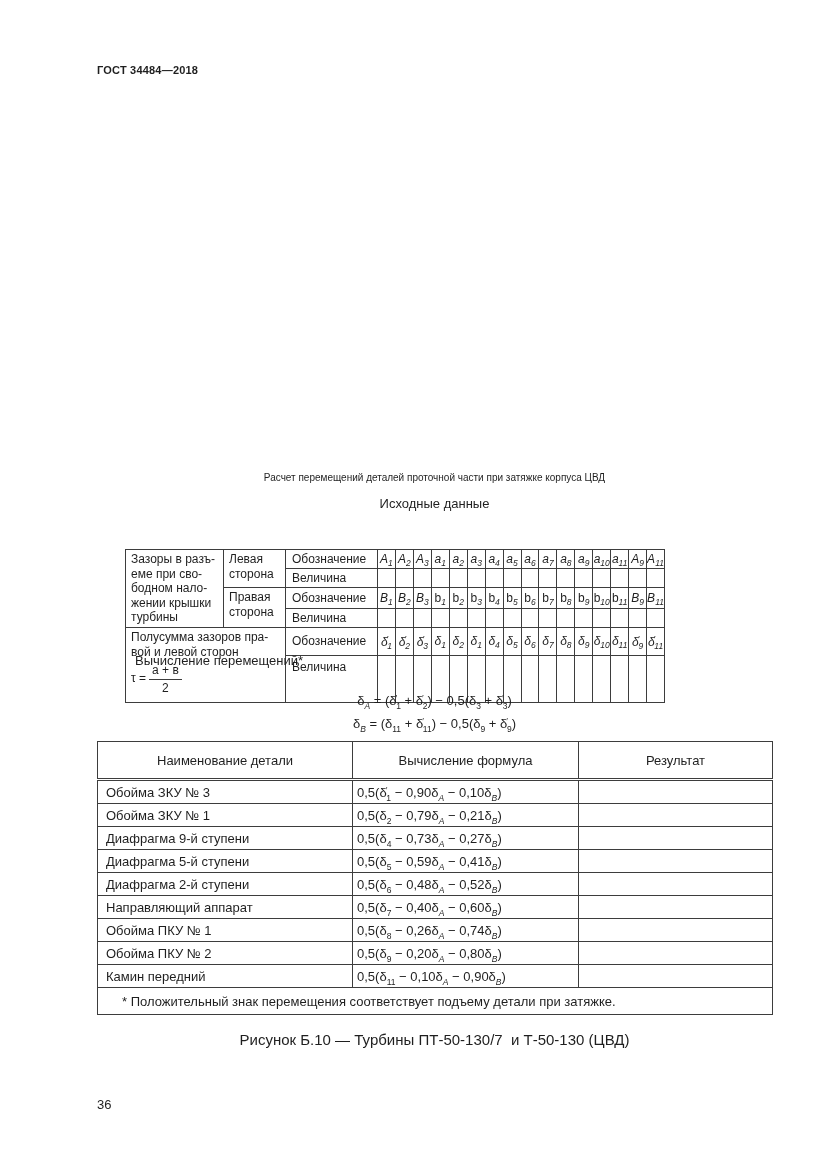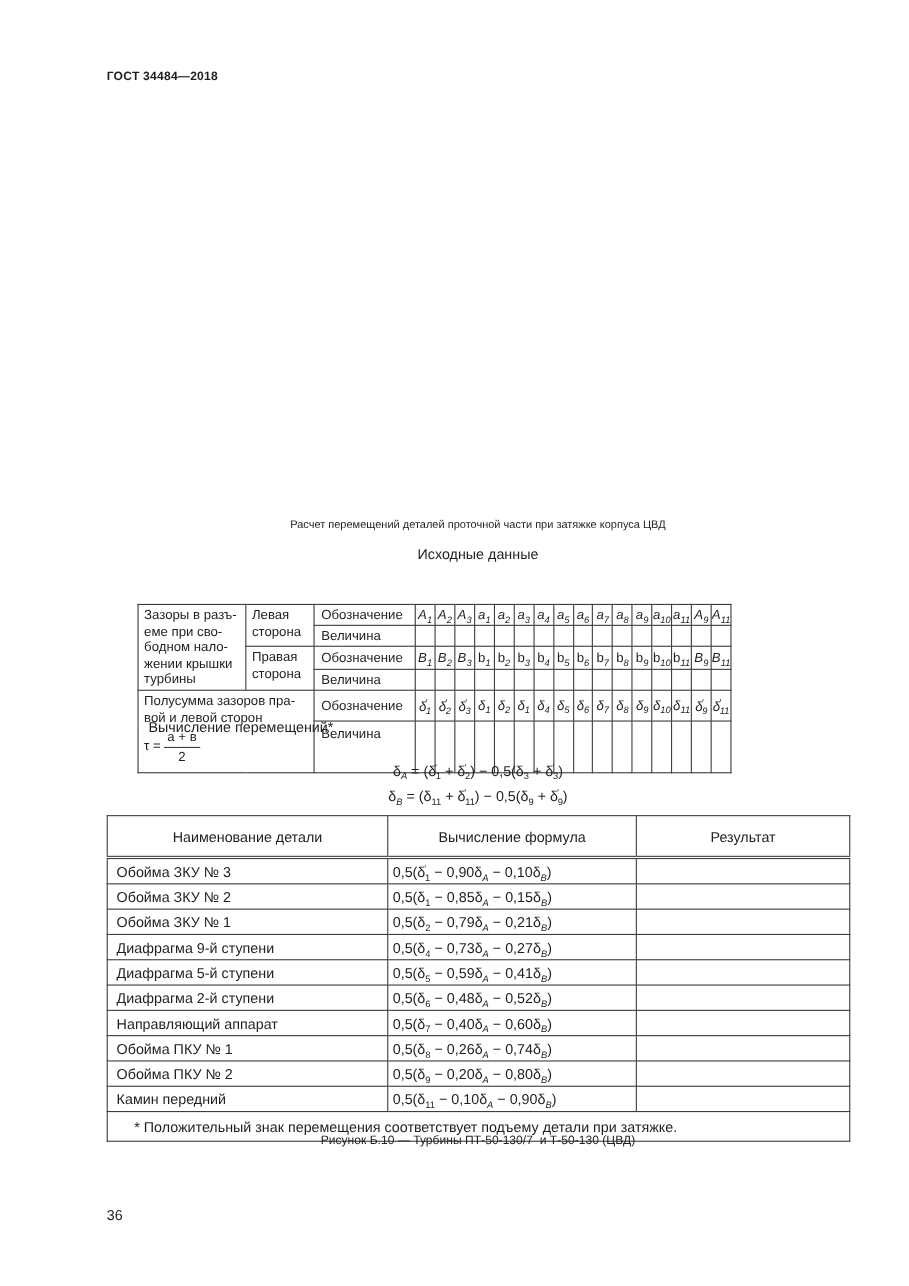--- a/index.html
+++ b/index.html
@@ -36,21 +36,21 @@
   .fa{left:97px;top:693px;width:675px;text-align:center;font-size:13px;}
   .fb{left:97px;top:716px;width:675px;text-align:center;font-size:13px;}
   
   .t2{left:97px;top:741px;width:675px;font-size:13px;}
   .t2 th{height:34px;font-weight:normal;text-align:center;vertical-align:middle;border-bottom:3px double #3d3d3d;}
   .t2 td{height:20px;vertical-align:middle;}
   .t2 .name{text-align:left;padding:1px 8px;}
   .t2 .frm{text-align:left;padding:1px 4px;}
   .t2 .res{padding:1px 4px;}
   .t2 .foot{height:22px;text-align:left;padding:2px 6px 2px 24px;}
-  .caption{left:97px;top:1031px;width:675px;text-align:center;font-size:11px;white-space:pre;}
+  .caption{left:97px;top:1031px;width:675px;text-align:center;font-size:15px;white-space:pre;}
   .pagenum{left:97px;top:1097px;font-size:13px;}
 </style>
 </head>
 <body>
 
 <div class="abs gost-header">ГОСТ 34484—2018</div>
 
 <div class="abs title1">Расчет перемещений деталей проточной части при затяжке корпуса ЦВД</div>
 <div class="abs title2">Исходные данные</div>
 
@@ -211,25 +211,20 @@
       <th>Результат</th>
     </tr>
   </thead>
   <tbody>
       <tr>
         <td class="name">Обойма ЗКУ № 3</td>
         <td class="frm">0,5(δ<span class="pr">′</span><sub>1</sub> − 0,90δ<sub><i>A</i></sub> − 0,10δ<sub><i>B</i></sub>)</td>
         <td class="res"></td>
       </tr>
       <tr>
-        <td class="name">Обойма ЗКУ № 2</td>
-        <td class="frm">0,5(δ<sub>1</sub> − 0,85δ<sub><i>A</i></sub> − 0,15δ<sub><i>B</i></sub>)</td>
-        <td class="res"></td>
-      </tr>
-      <tr>
         <td class="name">Обойма ЗКУ № 1</td>
         <td class="frm">0,5(δ<sub>2</sub> − 0,79δ<sub><i>A</i></sub> − 0,21δ<sub><i>B</i></sub>)</td>
         <td class="res"></td>
       </tr>
       <tr>
         <td class="name">Диафрагма 9-й ступени</td>
         <td class="frm">0,5(δ<sub>4</sub> − 0,73δ<sub><i>A</i></sub> − 0,27δ<sub><i>B</i></sub>)</td>
         <td class="res"></td>
       </tr>
       <tr>

